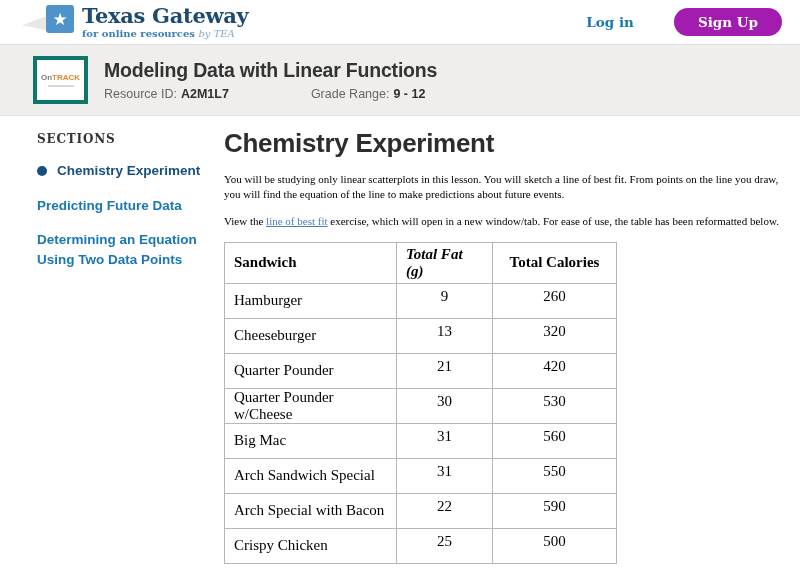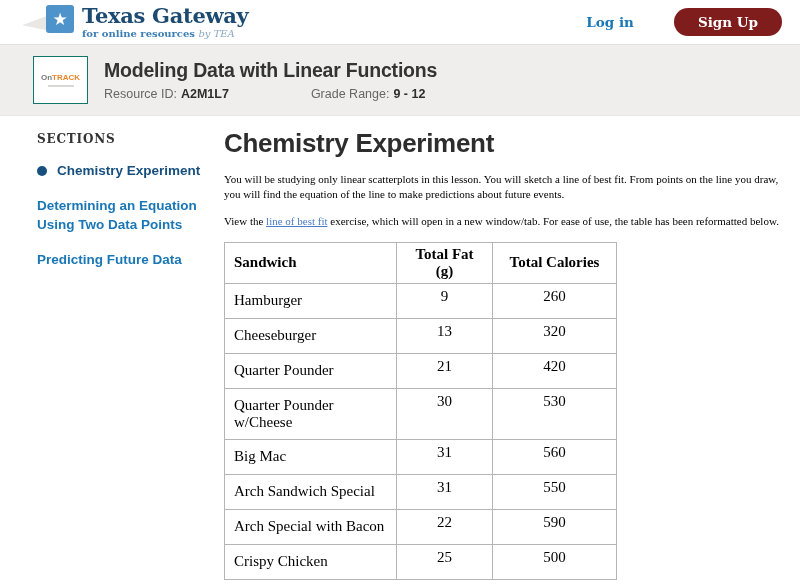--- a/index.html
+++ b/index.html
@@ -21,26 +21,26 @@
   .logo-sub em { font-style:italic; font-weight:normal; color:#8aa9c4; }
   .nav-links { display:flex; align-items:center; gap:20px; margin-left:62px; }
   .nav-link { font-family:"DejaVu Serif", serif; font-weight:bold; font-size:12.5px;
     color:#1a77b5; text-decoration:none; letter-spacing:0.3px; white-space:nowrap; cursor:pointer; }
   .caret { display:inline-block; width:0; height:0; border-left:4px solid transparent;
     border-right:4px solid transparent; border-top:5px solid #1a77b5; margin-left:4px; }
   .auth { margin-left:auto; display:flex; align-items:center; gap:40px;justify-content:flex-end; }
   .login-link { font-family:"DejaVu Serif", serif; font-weight:bold; font-size:13.5px;
     color:#1a77b5; text-decoration:none; cursor:pointer; }
   .signup-btn { font-family:"DejaVu Serif", serif; font-weight:bold; font-size:13.5px;
-    color:#fff; background:#7f1d1d; border:none; border-radius:14px; padding:6px 24px; cursor:pointer; }
+    color:#fff; background:#a21caf; border:none; border-radius:14px; padding:6px 24px; cursor:pointer; }
 
   
   .banner { background:#efeeec; border-top:1px solid #e2e1de; border-bottom:1px solid #e7e6e3;
     height:72px; display:flex; align-items:center; padding-left:33px; }
-  .thumb { width:55px; height:48px; background:#fff; border:1px solid #0f766e;
+  .thumb { width:55px; height:48px; background:#fff; border:4px solid #0f766e;
     display:flex; flex-direction:column; align-items:center; justify-content:center; flex-shrink:0; }
   .thumb-line { font-size:8px; font-weight:bold; line-height:1; }
   .thumb-on { color:#7a7a7a; } .thumb-track { color:#e8862d; }
   .thumb-tag { width:26px; height:2px; background:#d8d8d4; margin-top:3px; }
   .banner-info { margin-left:16px; }
   .banner-title { font-size:19.5px; font-weight:bold; color:#333; letter-spacing:-0.2px; margin-bottom:5px; }
   .banner-meta { display:flex; font-size:12.5px; color:#666; }
   .meta-value { font-weight:bold; color:#2e2e2e; margin-left:4px; }
   .meta-grade { margin-left:82px; }
 
@@ -60,23 +60,23 @@
   .para { font-family:Liberation Serif, serif; font-size:11px; line-height:1.33;
     color:#000; max-width:558px; margin-bottom:13px; }
   .content-link { color:#4a7cc9; text-decoration:underline; cursor:pointer; }
 
   
   table.data { border-collapse:collapse; margin-top:10px;
     font-family:"Liberation Serif", serif; font-size:15px; color:#000; }
   table.data th, table.data td { border:1px solid #b5b5b5; }
   table.data th { font-weight:bold; padding:3px 9px; height:24px; }
   th.col-name { text-align:left; width:172px; }
-  th.col-num1 { width:96px; text-align:center; }
+  th.col-num1 { width:96px; text-align:left;font-style:italic; }
   th.col-num2 { width:124px; text-align:center; }
-  td.cell-name { padding:8px 9px; height:35px; vertical-align:middle; }
+  td.cell-name { padding:0 9px; height:35px; vertical-align:middle; }
   td.cell-num { text-align:center; vertical-align:top; padding-top:4px; }
 </style>
 </head>
 <body>
 
 <header class="topnav">
   <div class="logo">
     <span class="logo-ribbon"></span>
     <span class="logo-square">
       <span class="logo-star">★</span>
@@ -107,22 +107,22 @@
 </section>
 
 <div class="content">
   <aside class="sidebar">
     <div class="sections-heading">SECTIONS</div>
     <div>
         <div class="section-item active">
           <span class="bullet"></span>
           <span>Chemistry Experiment</span>
         </div>
+        <div class="section-item"><span>Predicting Future Data</span></div>
         <div class="section-item"><span>Determining an Equation Using Two Data Points</span></div>
-        <div class="section-item"><span>Predicting Future Data</span></div>
       </div>
   </aside>
 
   <main class="main">
     <h1 class="page-title">Chemistry Experiment</h1>
     <p class="para">You will be studying only linear scatterplots in this lesson.  You will sketch a line of best fit. From points on the line you draw, you will find the equation of the line to make predictions about future events.</p>
     <p class="para"><span>View the </span><a class="content-link">line of best fit</a><span> exercise, which will open in a new window/tab. For ease of use, the table has been reformatted below.</span></p>
 
     <table class="data">
       <thead>

